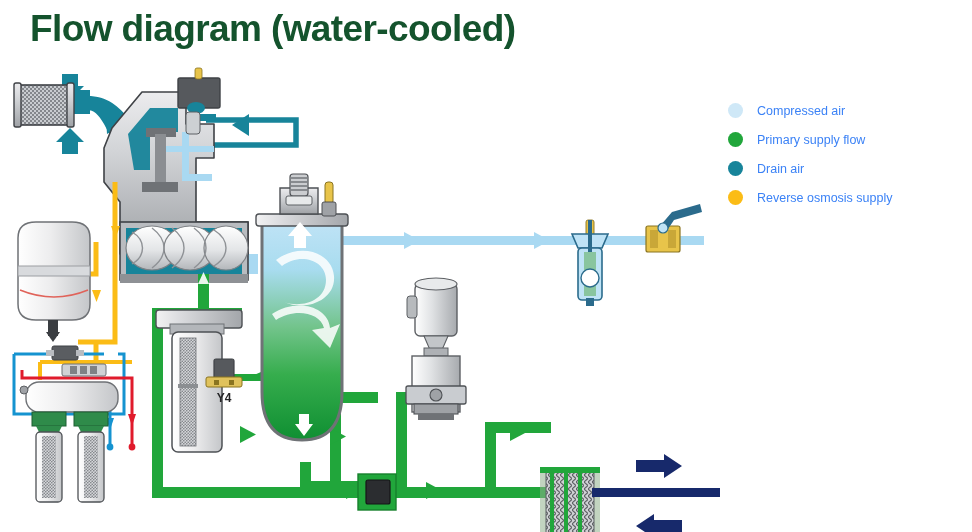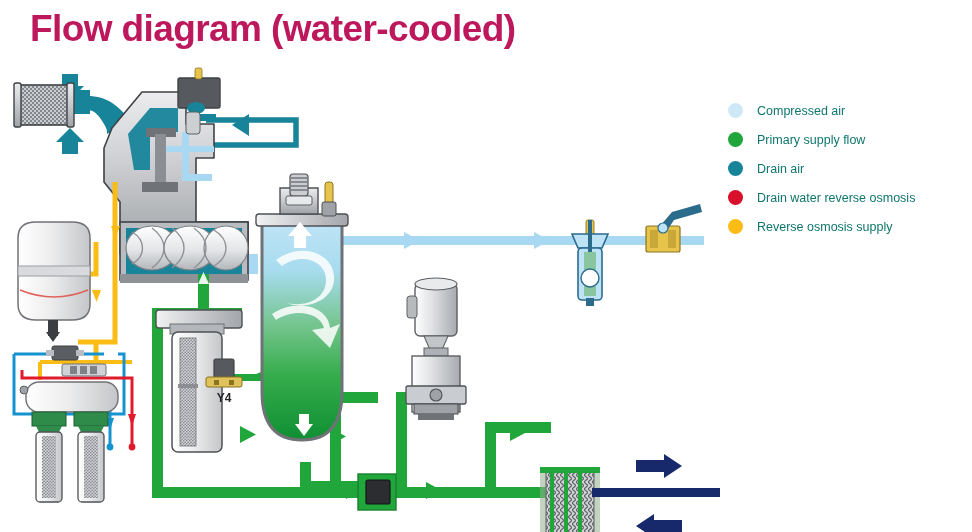--- a/index.html
+++ b/index.html
@@ -3,30 +3,30 @@
 <meta charset="utf-8">
 <style>
   html,body{margin:0;padding:0;background:#ffffff;}
   body{width:972px;height:532px;overflow:hidden;font-family:"Liberation Sans",sans-serif;}
   #root{position:relative;width:972px;height:532px;background:#fff;}
 
   
   .title{
     position:absolute;left:30px;top:8px;
     font-family:"Liberation Sans",sans-serif;
-    font-size:37px;font-weight:bold;color:#be185d;
+    font-size:37px;font-weight:bold;color:#14532d;
     letter-spacing:-0.6px;white-space:nowrap;
   }
 
   
   .legend{position:absolute;left:728px;top:96px;width:240px;}
   .legend-row{display:flex;align-items:center;height:29px;}
   .legend-dot{width:15px;height:15px;border-radius:50%;flex:0 0 auto;}
   .legend-label{
-    margin-left:14px;font-size:12.5px;color:#0f766e;
+    margin-left:14px;font-size:12.5px;color:#3b82f6;
     font-family:"Liberation Sans",sans-serif;white-space:nowrap;
   }
 
   
   #canvas{position:absolute;left:0;top:62px;width:720px;height:470px;}
   #canvas svg{display:block;}
 </style>
 </head>
 <body>
 
@@ -39,24 +39,20 @@
       <span class="legend-dot" style="background:#cfe8f7"></span>
       <span class="legend-label">Compressed air</span>
     </div>
     <div class="legend-row">
       <span class="legend-dot" style="background:#21a63b"></span>
       <span class="legend-label">Primary supply flow</span>
     </div>
     <div class="legend-row">
       <span class="legend-dot" style="background:#17849a"></span>
       <span class="legend-label">Drain air</span>
-    </div>
-    <div class="legend-row">
-      <span class="legend-dot" style="background:#d8102a"></span>
-      <span class="legend-label">Drain water reverse osmosis</span>
     </div>
     <div class="legend-row">
       <span class="legend-dot" style="background:#fbbc16"></span>
       <span class="legend-label">Reverse osmosis supply</span>
     </div>
   </div>
 
   <div id="canvas">
   <svg width="720" height="470" viewBox="0 0 720 470" xmlns="http://www.w3.org/2000/svg">
     <defs>

